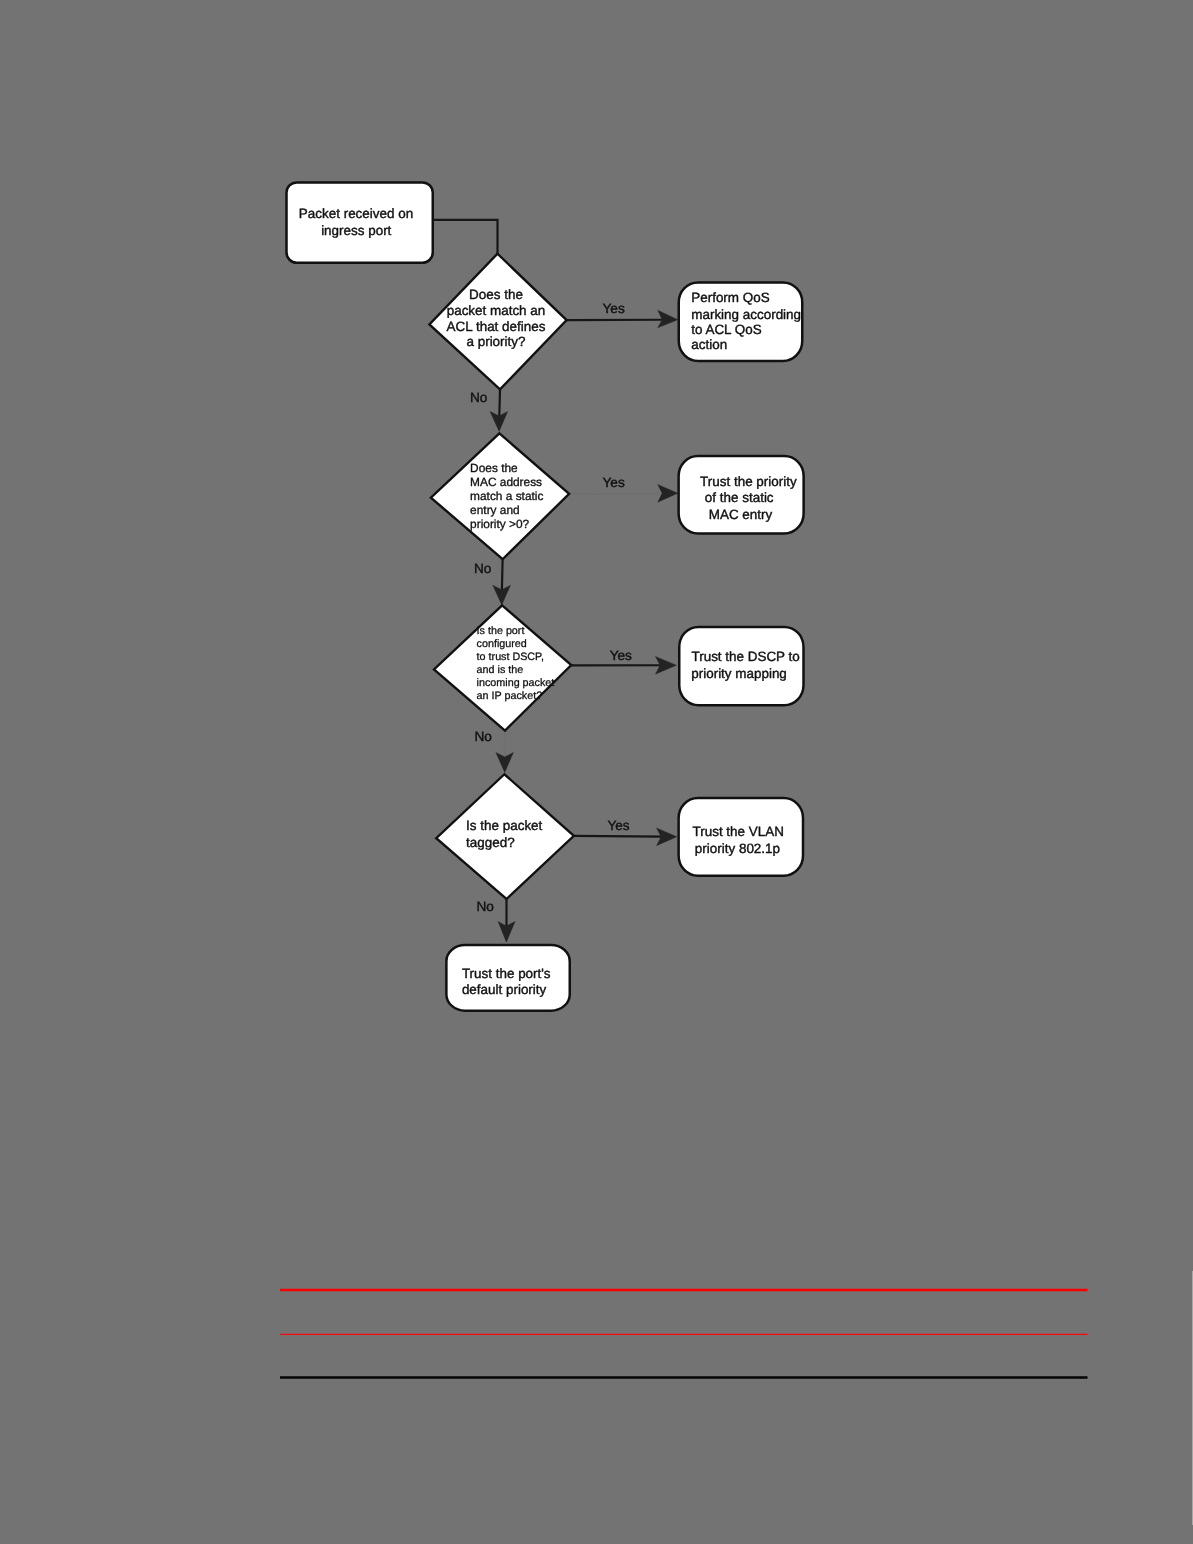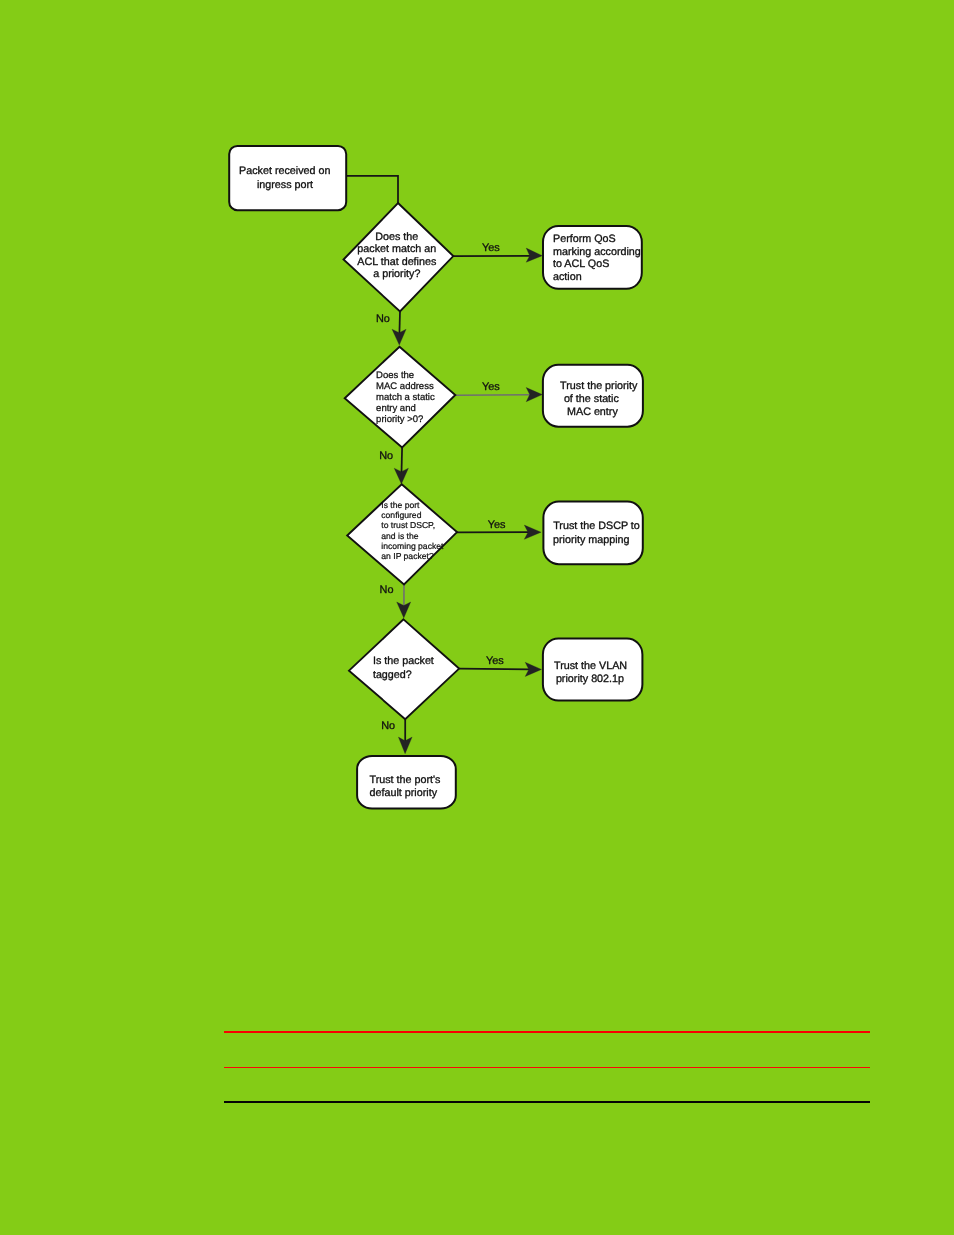--- a/index.html
+++ b/index.html
@@ -12,21 +12,21 @@
     width: 954px;
     height: 1235px;
     overflow: hidden;
     font-family: "Liberation Sans", sans-serif;
     -webkit-font-smoothing: antialiased;
   }
   #page {
     position: relative;
     width: 954px;
     height: 1235px;
-    background: #84cc16;
+    background: #737373;
   }
   #flow {
     position: absolute;
     left: 0;
     top: 0;
     transform: translateZ(0);
     -webkit-font-smoothing: antialiased;
   }
   .node-shape {
     fill: #ffffff;

